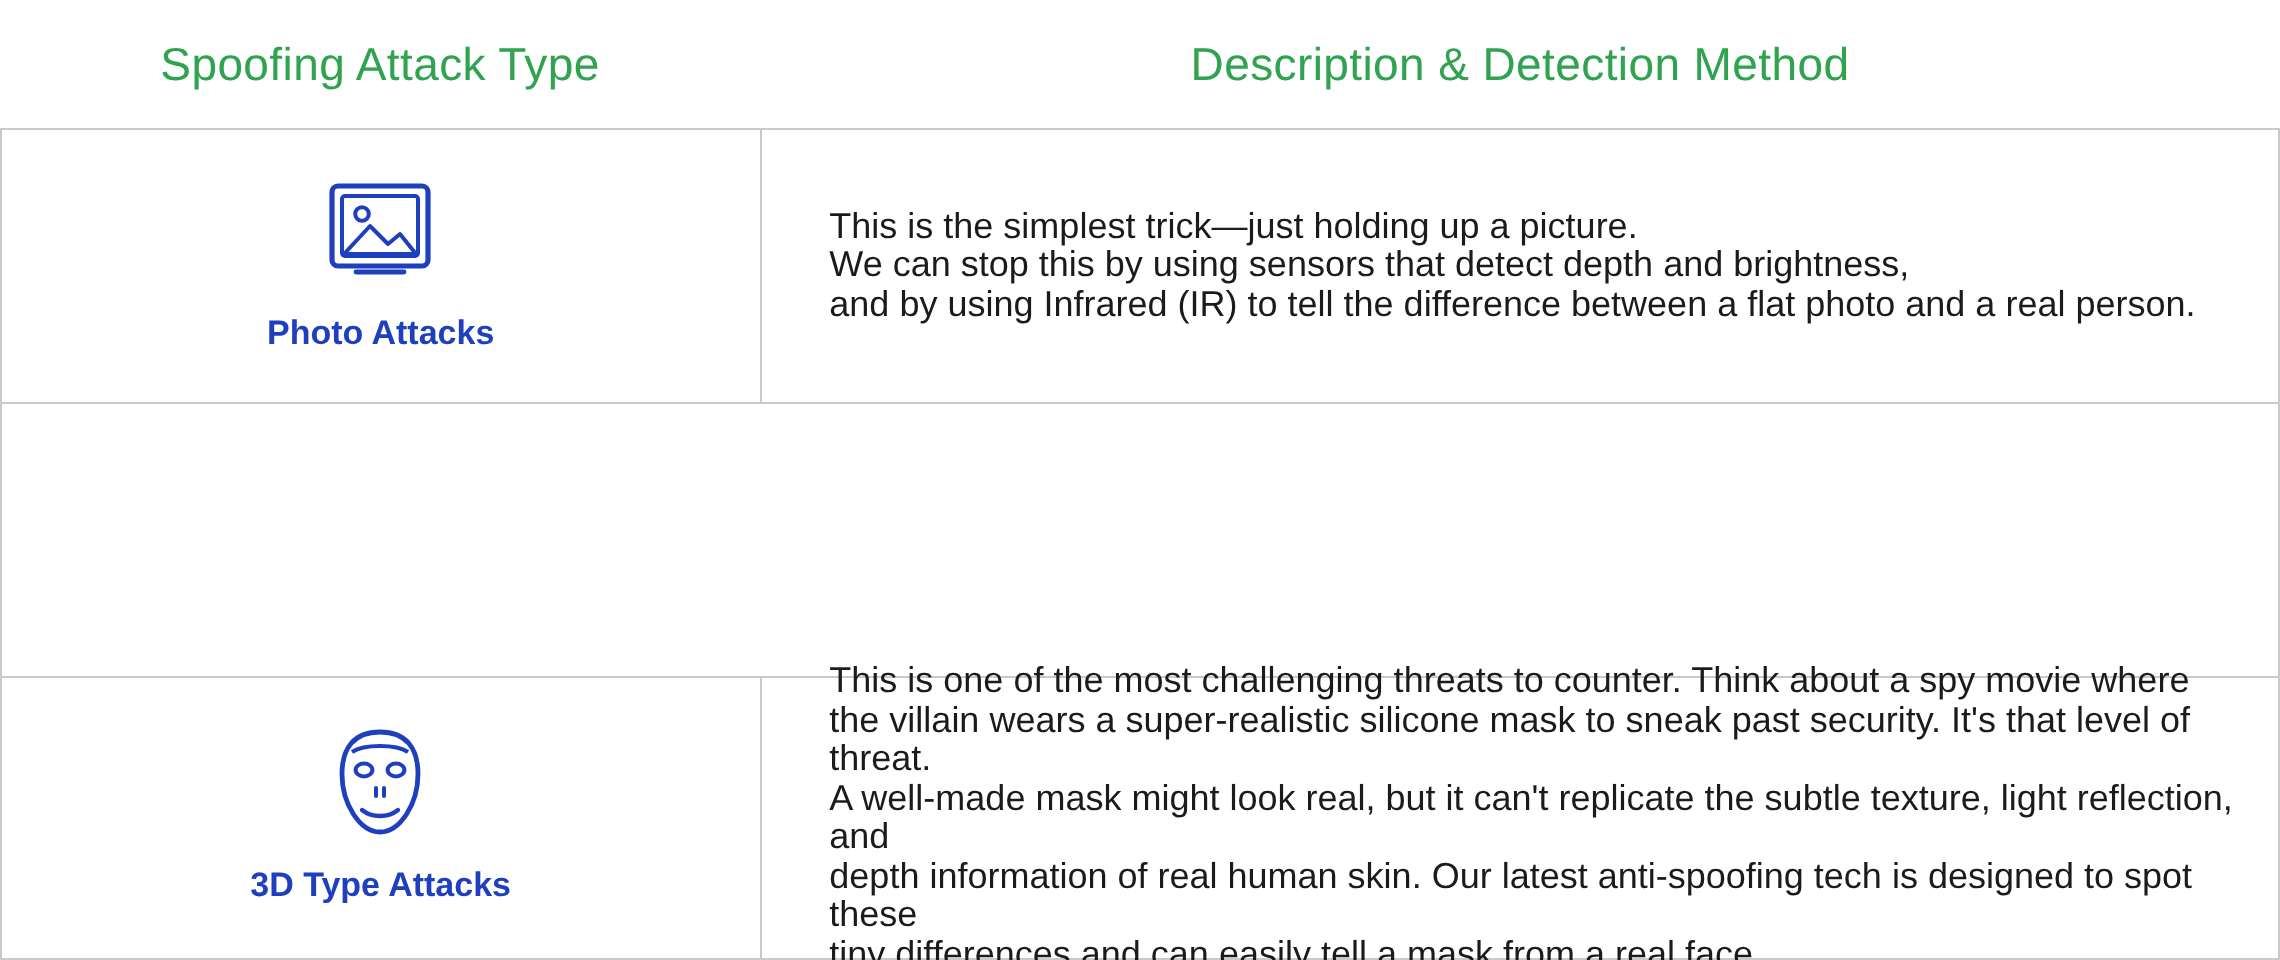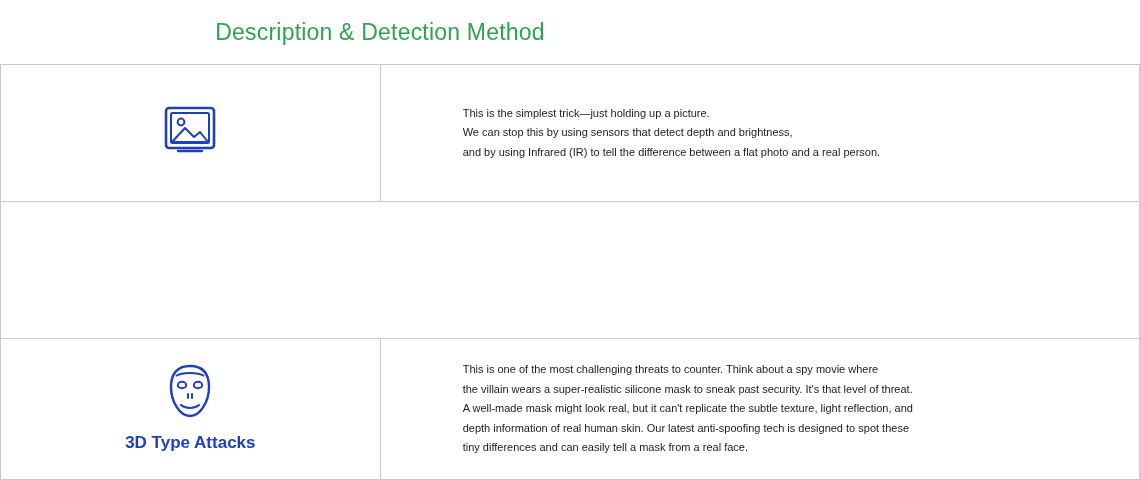--- a/index.html
+++ b/index.html
@@ -71,25 +71,24 @@
     padding: 14px 8px 18px 8px;
   }
   .cell-desc {
     width: 759px;
     box-sizing: border-box;
     padding: 18px 22px 18px 34px;
     display: flex;
     align-items: center;
   }
   .desc-text {
-    font-size: 11px;
+    font-size: 18px;
     line-height: 19.5px;
     color: #1b1b1b;
     white-space: pre-line;
-    margin-left: 48px;
   }
   .type-label {
     color: #1e3fbe;
     font-size: 17px;
     font-weight: bold;
     margin-top: 10px;
     text-align: center;
   }
   .icon-box {
     width: 70px;
@@ -102,36 +101,38 @@
   .row-photo { height: 137px; }
   .row-video { height: 137px; }
   .row-mask  { height: 140px; }
 </style>
 </head>
 <body>
 
 <div class="wrap">
 
   <div class="header-row">
+    <div class="head-cell head-left">Spoofing Attack Type</div>
     <div class="head-cell head-right">Description &amp; Detection Method</div>
   </div>
 
   <div class="table">
 
     <div class="row row-photo">
       <div class="cell-type">
         <div class="icon-box">
           <svg width="64" height="56" viewBox="0 0 64 56" aria-hidden="true">
             <rect x="8" y="5" width="48" height="40" rx="3" ry="3" fill="none" stroke="#1e3fbe" stroke-width="2.6"></rect>
             <rect x="13" y="10" width="38" height="30" rx="1.5" ry="1.5" fill="none" stroke="#1e3fbe" stroke-width="2"></rect>
             <circle cx="23" cy="19" r="3.4" fill="none" stroke="#1e3fbe" stroke-width="2"></circle>
             <path d="M14 39 L27 25 L36 34 L42 29 L50 39 Z" fill="none" stroke="#1e3fbe" stroke-width="2" stroke-linejoin="round"></path>
             <path d="M20 48 L44 48" stroke="#1e3fbe" stroke-width="2.4" stroke-linecap="round"></path>
           </svg>
         </div>
+        <div class="type-label">Photo Attacks</div>
       </div>
       <div class="cell-desc">
         <div class="desc-text">This is the simplest trick—just holding up a picture.
 We can stop this by using sensors that detect depth and brightness,
 and by using Infrared (IR) to tell the difference between a flat photo and a real person.</div>
       </div>
     </div>
 
     <div class="row row-video">
     </div>

